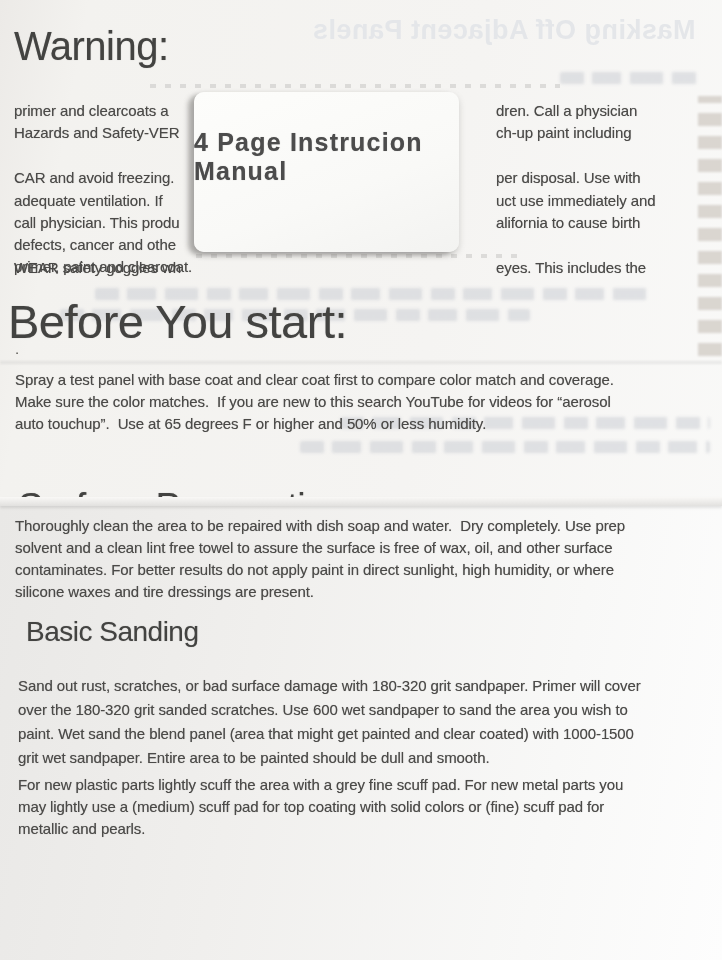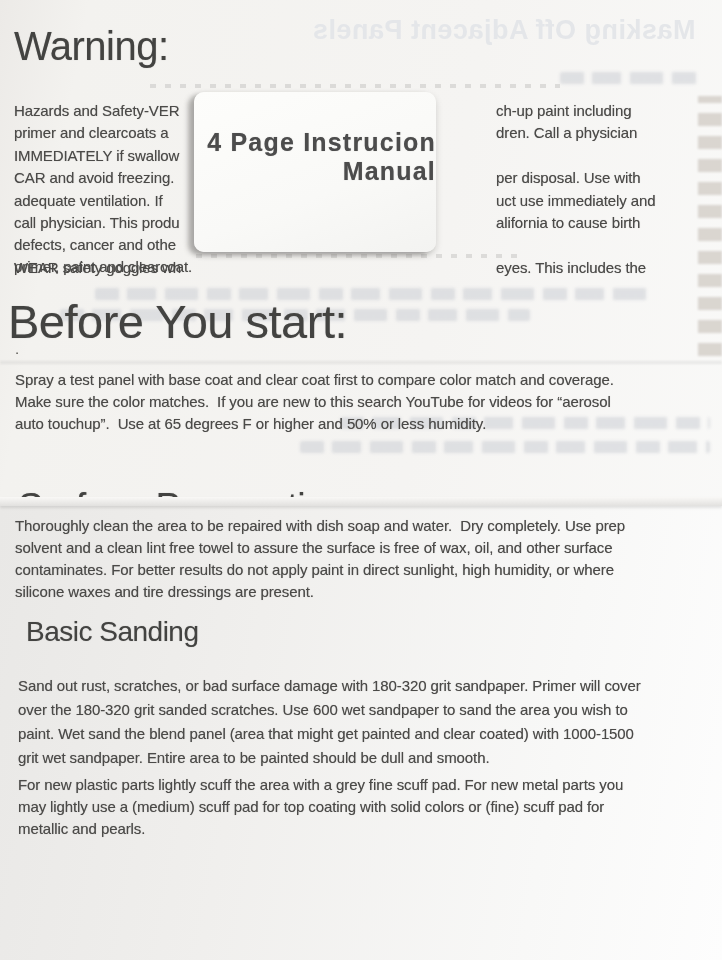--- a/index.html
+++ b/index.html
@@ -96,26 +96,26 @@
     white-space: nowrap;
     color: #4b4a48;
     text-shadow: 0 0 0.7px rgba(75,74,72,0.55);
   }
   .warn-left { left: 0; }
   .warn-right { left: 482px; }
   
   .sticker {
     position: absolute;
     top: 92px; left: 194px;
-    width: 242px; height: 160px;
+    width: 265px; height: 160px;
     background: linear-gradient(160deg, #fdfdfb 0%, #f9f9f7 60%, #f3f3f1 100%);
     border-radius: 10px;
     box-shadow: -6px 3px 5px rgba(100,98,95,0.45), 0 3px 6px rgba(120,118,115,0.30);
     z-index: 5;
-    text-align: right;
+    text-align: left;
   }
   .sticker-line {
     font-weight: bold;
     font-size: 25px;
     letter-spacing: 1.2px;
     color: #4c4c4c;
     text-shadow: 0 0 0.8px rgba(76,76,76,0.5);
   }
   .sticker-line1 { margin-top: 36px; }
   .sticker-line2 { }
@@ -150,29 +150,28 @@
   <div class="ghost-line" style="top:581px; left:390px; width:320px;"></div>
   <div class="ghost-line" style="top:611px; left:150px; width:560px;"></div>
   <div class="ghost-line" style="top:635px; left:170px; width:540px;"></div>
   <div class="ghost-line" style="top:658px; left:190px; width:500px;"></div>
   <div class="ghost-line" style="top:764px; left:430px; width:270px; height:10px;"></div>
 
   <div class="h1" style="top:24px; left:14px; font-size:40px;">Warning:</div>
 
   <div class="warn-rows">
     <div class="warn-row">
+      <span class="warn-left">primer and clearcoats a</span>
+      <span class="warn-right">dren. Call a physician</span>
+    </div>
+    <div class="warn-row">
       <span class="warn-left">Hazards and Safety-VER</span>
       <span class="warn-right">ch-up paint including</span>
     </div>
     <div class="warn-row">
-      <span class="warn-left">primer and clearcoats a</span>
-      <span class="warn-right">dren. Call a physician</span>
-    </div>
-    <div class="warn-row">
-      <span class="warn-left">IMMEDIATELY if swallow</span>
     </div>
     <div class="warn-row">
       <span class="warn-left">CAR and avoid freezing.</span>
       <span class="warn-right">per disposal. Use with</span>
     </div>
     <div class="warn-row">
       <span class="warn-left">adequate ventilation. If</span>
       <span class="warn-right">uct use immediately and</span>
     </div>
     <div class="warn-row">

